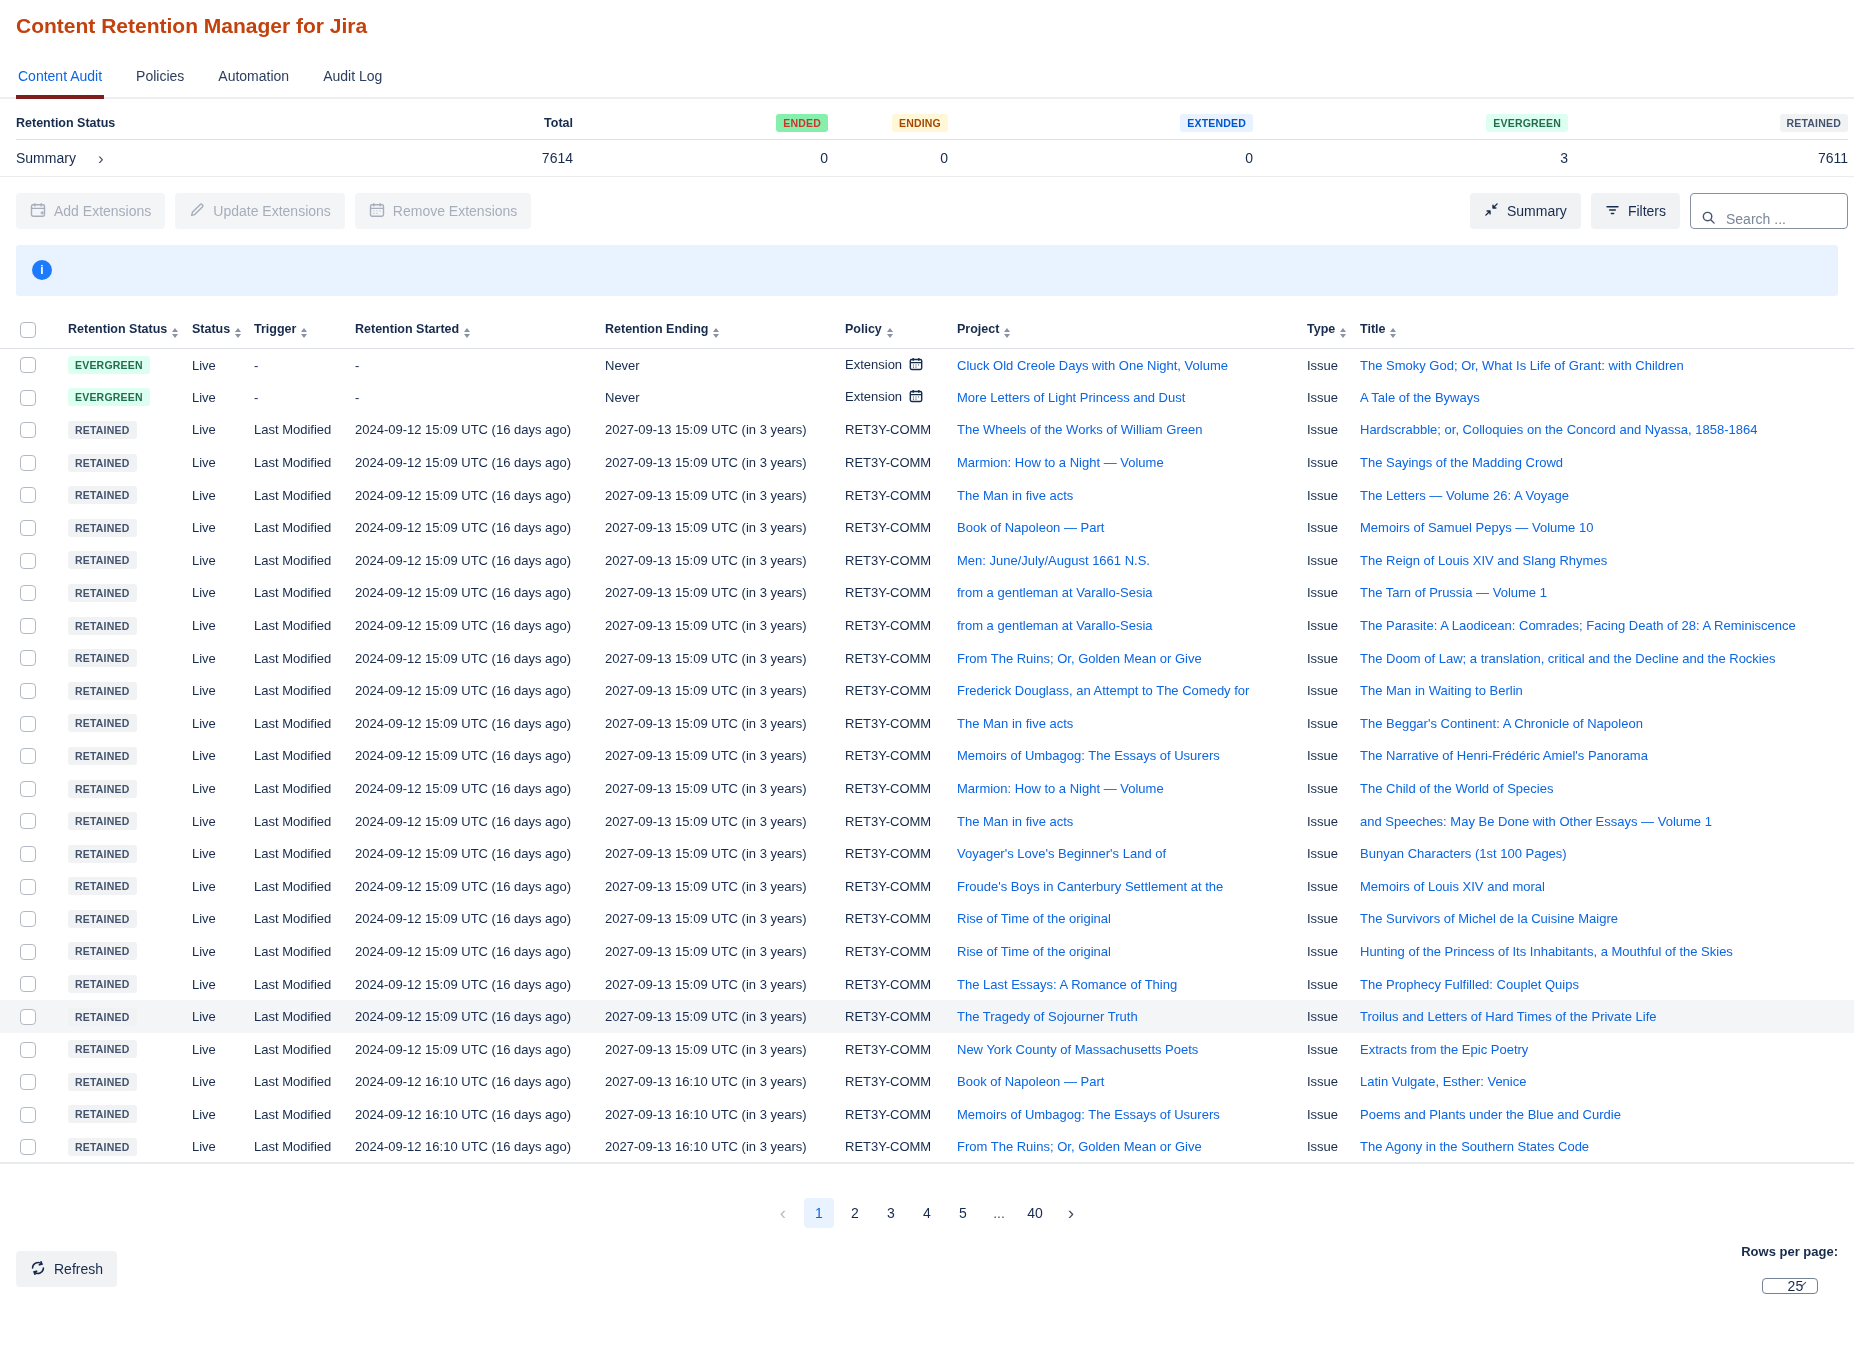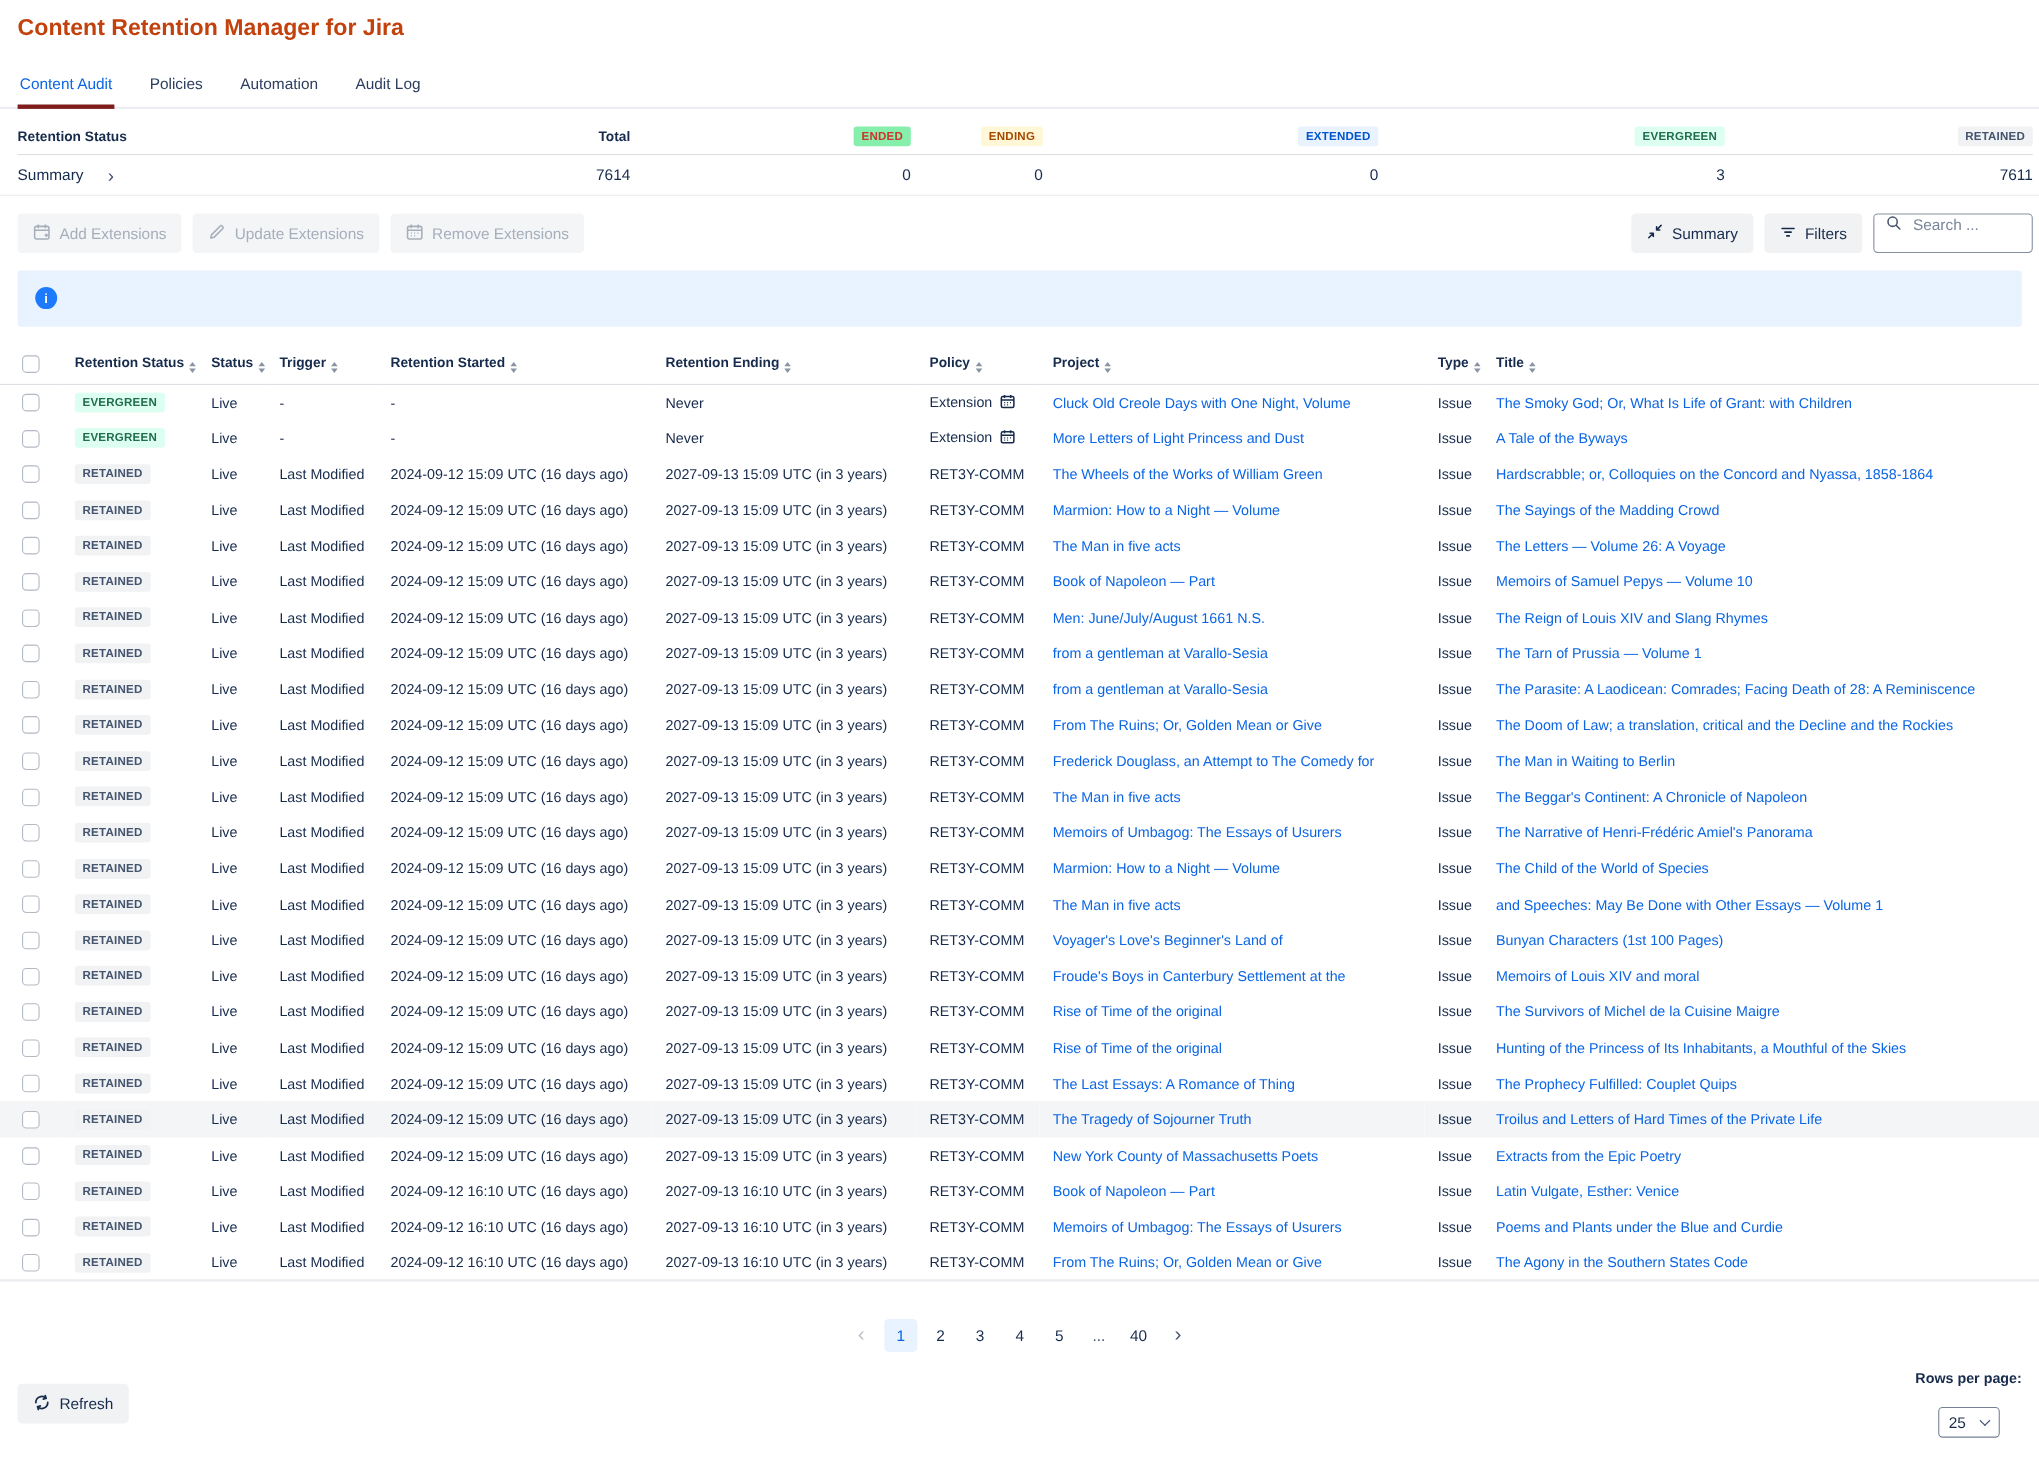--- a/index.html
+++ b/index.html
@@ -38,21 +38,21 @@
   .badge.extended  { background:#E9F2FF; color:#0055CC; }
 
   
   .toolbar { display:flex; justify-content:space-between; align-items:center; margin:16px 6px 0 16px; }
   .tb-group { display:flex; gap:10px; align-items:center; }
   .btn { display:inline-flex; align-items:center; gap:8px; height:36px; padding:0 14px;
          border:none; border-radius:4px; background:#F1F2F4; color:#172B4D;
          font-size:14px; font-weight:500; font-family:inherit; cursor:pointer; white-space:nowrap; }
   .btn.disabled { color:#A6AEBB; background:#F4F5F7; cursor:default; }
   .btn svg { flex:none; }
-  .search { display:flex; align-items:flex-start; gap:8px; width:145px; height:36px;
+  .search { display:flex; align-items:flex-end; gap:8px; width:158px; height:36px;
             border:1px solid #8590A2; border-radius:4px; padding:0 10px; background:#fff; color:#44546F; }
   .search input { border:none; outline:none; width:100%; font-size:14px; color:#172B4D; font-family:inherit; background:transparent; }
   .search input::placeholder { color:#7A8699; }
 
   
   .banner { margin:16px; background:#E9F2FF; border-radius:3px; padding:14px 16px 16px; display:flex; gap:13px; }
   .banner-icon { flex:none; width:20px; height:20px; border-radius:50%; background:#1D7AFC; color:#fff;
                  font-weight:700; font-size:12px; display:flex; align-items:center; justify-content:center; margin-top:1px; }
   .banner-title { font-size:14px; font-weight:700; }
   .banner-sub { font-size:13.5px; margin-top:9px; }
@@ -83,22 +83,22 @@
         align-items:center; justify-content:center; padding:0 6px; }
   .page-btn.active { background:#E9F2FF; color:#0C66E4; }
   .page-btn.dots { color:#44546F; cursor:default; }
   .page-nav { font-size:19px; color:#44546F; }
   .page-nav.prev { color:#B9C0CA; cursor:default; }
 
   
   .footer { display:flex; justify-content:space-between; align-items:center; margin:16px 16px 0; }
   .rpp { display:flex; align-items:center; gap:19px;flex-direction:column; }
   .rpp-label { font-size:13px; font-weight:700; }
-  .select { width:56px; height:28px; border:1px solid #758195; border-radius:4px; display:flex;
-            align-items:center; justify-content:space-between; padding:0 9px; font-size:14px; cursor:pointer; background:#fff; }
+  .select { width:56px; height:16px; border:1px solid #758195; border-radius:4px; display:flex;
+            align-items:center; justify-content:space-between; padding:0 25px; font-size:14px; cursor:pointer; background:#fff; }
   .chev-down { width:7px; height:7px; border-right:1.6px solid #44546F; border-bottom:1.6px solid #44546F;
                transform:rotate(45deg); margin-top:-4px; }
 </style>
 </head>
 <body>
 
 <h1 class="page-title">Content Retention Manager for Jira</h1>
 
 <div class="tabs">
   <div class="tab active">Content Audit</div>

